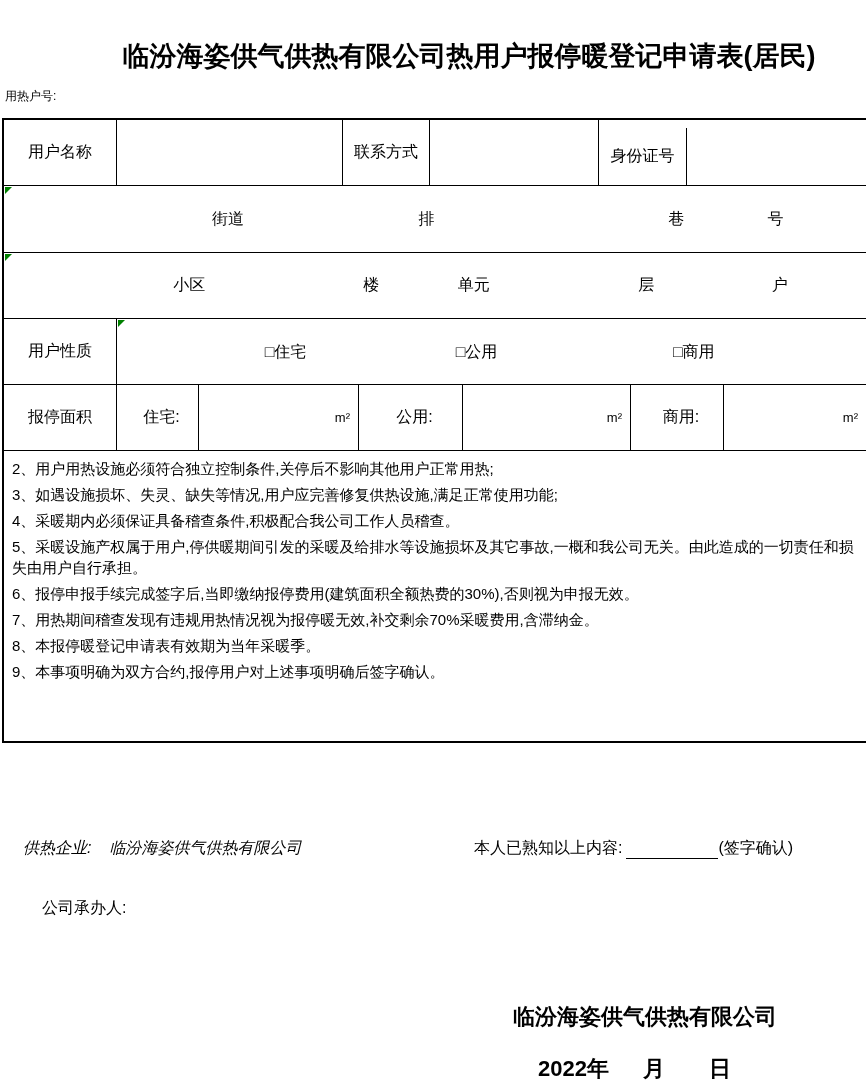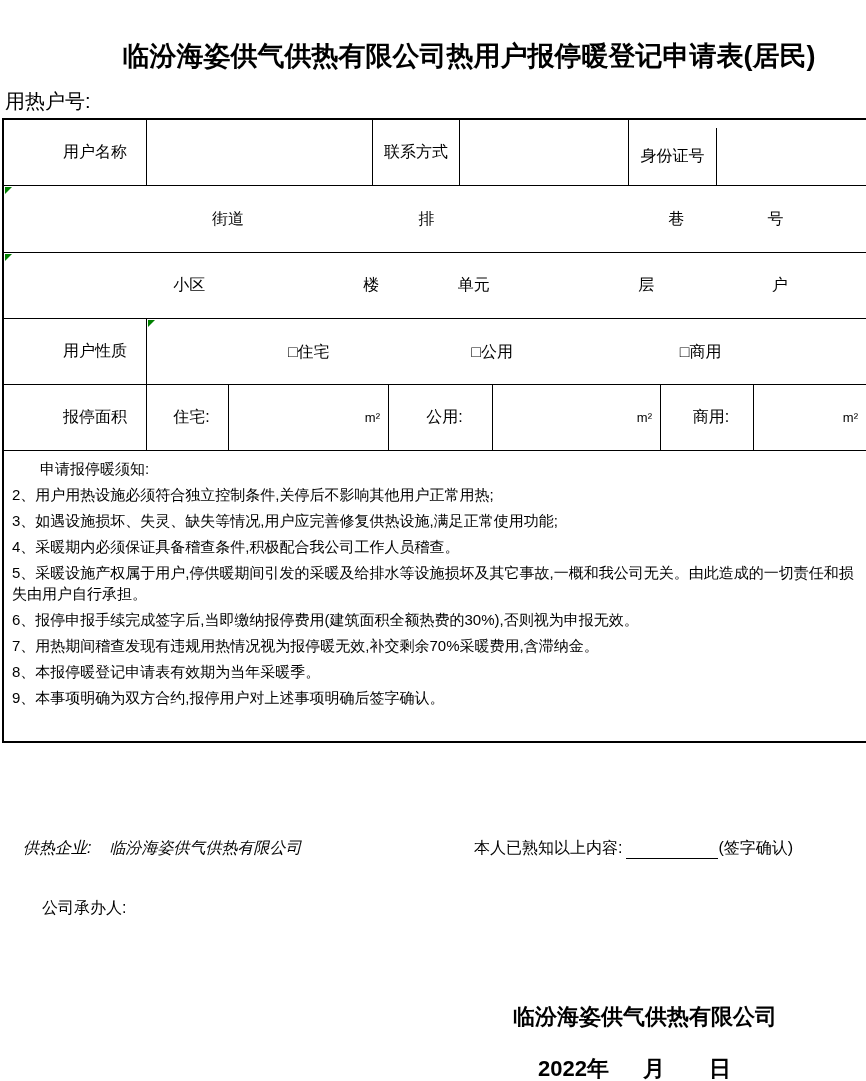--- a/index.html
+++ b/index.html
@@ -2,31 +2,31 @@
 <html><head>
 <meta charset="utf-8">
 <style>
   html,body{margin:0;padding:0;background:#fff;}
   .page{position:relative;width:866px;height:1081px;background:#ffffff;color:#000;
         font-family:"Liberation Sans","DejaVu Sans",sans-serif;overflow:hidden;}
 
   .title{position:absolute;top:22px;left:0;width:100%;margin:16px;text-align:center;
          font-size:27px;font-weight:bold;padding-left:20px;}
 
-  .account-line{position:absolute;left:5px;top:88px;font-size:20px;}
+  .account-line{position:absolute;left:5px;top:88px;font-size:12px;}
 
   
   .form-table{position:absolute;left:2px;top:118px;width:862px;border:2px solid #000;
               box-sizing:content-box;background:#fff;}
   .trow{display:flex;border-bottom:1px solid #000;align-items:stretch;}
   .trow:last-child{border-bottom:none;}
   .cell{border-right:1px solid #000;box-sizing:border-box;display:flex;align-items:center;
         justify-content:center;font-size:16px;position:relative;}
   .cell.last{border-right:none;}
-  .w103{width:103px;flex:none;margin-left:40px;}
+  .w103{width:113px;flex:none;}
   .w226{width:226px;flex:none;}
   .w87{width:87px;flex:none;}
   .w169{width:169px;flex:none;}
   .w88{width:88px;flex:none;margin-top:8px;}
   .w74{width:74px;flex:none;}
   .w152{width:152px;flex:none;}
   .w96{width:96px;flex:none;}
   .w160{width:160px;flex:none;}
   .w85{width:85px;flex:none;}
   .grow{flex:1;}
@@ -129,21 +129,20 @@
         <span class="unit">m²</span>
       </div>
       <div class="cell w85">商用:</div>
       <div class="cell grow last unit-cell">
         <span class="unit">m²</span>
       </div>
     </div>
 
     <div class="trow">
       <div class="notice grow">
-        <p class="heading">申请报停暖须知:</p>
         <p>2、用户用热设施必须符合独立控制条件,关停后不影响其他用户正常用热;</p>
         <p>3、如遇设施损坏、失灵、缺失等情况,用户应完善修复供热设施,满足正常使用功能;</p>
         <p>4、采暖期内必须保证具备稽查条件,积极配合我公司工作人员稽查。</p>
         <p>5、采暖设施产权属于用户,停供暖期间引发的采暖及给排水等设施损坏及其它事故,一概和我公司无关。由此造成的一切责任和损失由用户自行承担。</p>
         <p>6、报停申报手续完成签字后,当即缴纳报停费用(建筑面积全额热费的30%),否则视为申报无效。</p>
         <p>7、用热期间稽查发现有违规用热情况视为报停暖无效,补交剩余70%采暖费用,含滞纳金。</p>
         <p>8、本报停暖登记申请表有效期为当年采暖季。</p>
         <p>9、本事项明确为双方合约,报停用户对上述事项明确后签字确认。</p>
       </div>
     </div>

